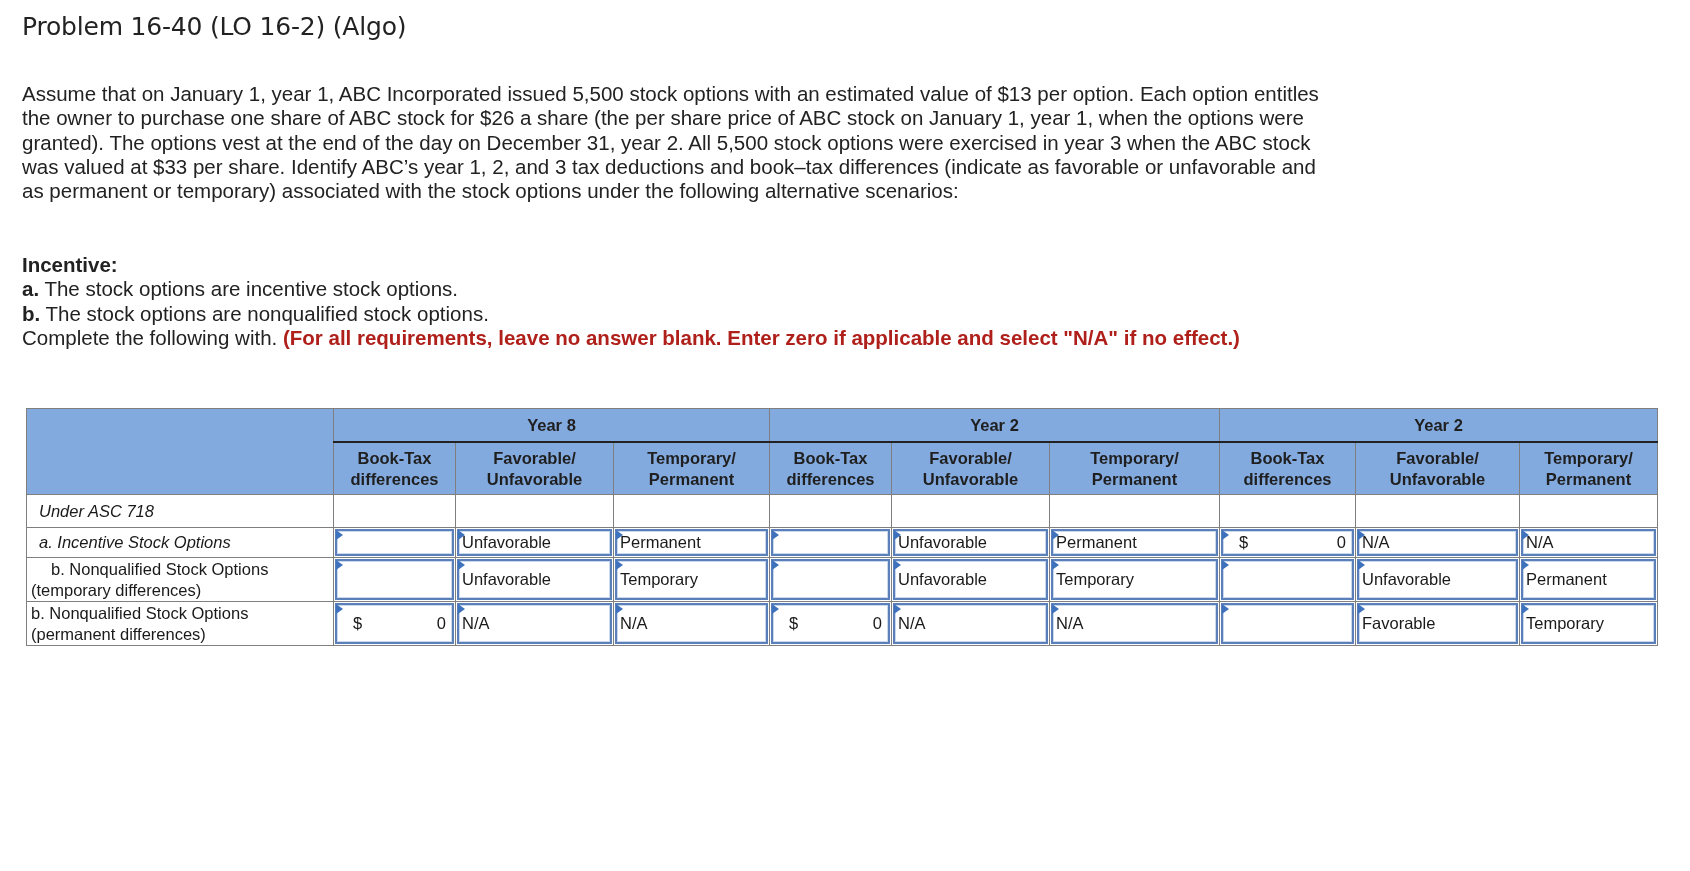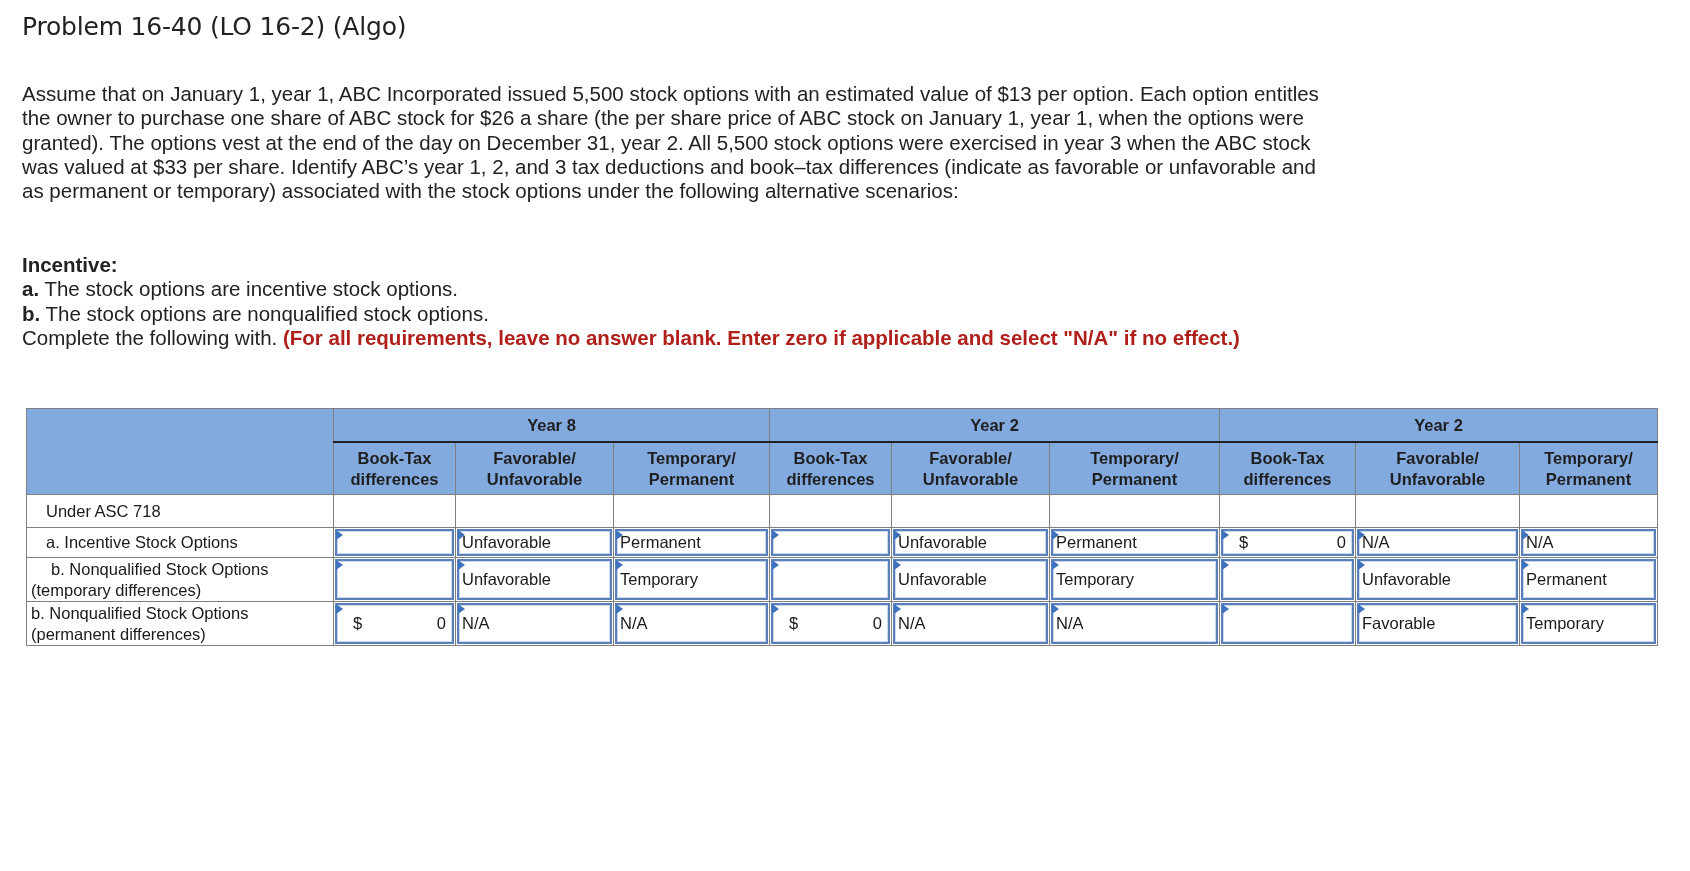--- a/index.html
+++ b/index.html
@@ -33,21 +33,21 @@
     border: 1px solid #7f7f7f; padding: 0; vertical-align: middle;
   }
   thead th {
     background: #83aadf; color: #1f1f1f; font-weight: bold; text-align: center;
     line-height: 21px;
   }
   thead tr.yr th { height: 32px; }
   thead tr.yr th.year { border-bottom: 2px solid #222; }
   thead tr.sub th { height: 51px; }
   tbody td.label { padding-left: 4px; line-height: 21px; }
-  tbody td.label.ind { padding-left: 19px; }
+  tbody td.label.ind { padding-left: 12px; font-style: italic; }
   tbody tr.asc td { height: 32px; }
   tbody tr.r-a td { height: 29px; }
   tbody tr.r-b td { height: 43px; }
   tbody tr.r-c td { height: 43px; }
 
   td.inp { position: relative; background: #fff; }
   td.inp .box {
     position: absolute; inset: 1px;
     border: 2px solid #5b7fb8; box-shadow: inset 0 0 0 1px #c9d8ee;
     display: flex; align-items: center; box-sizing: border-box;

